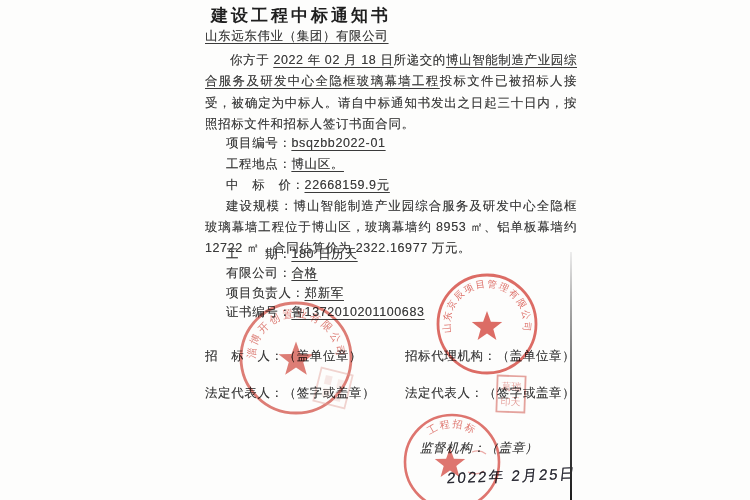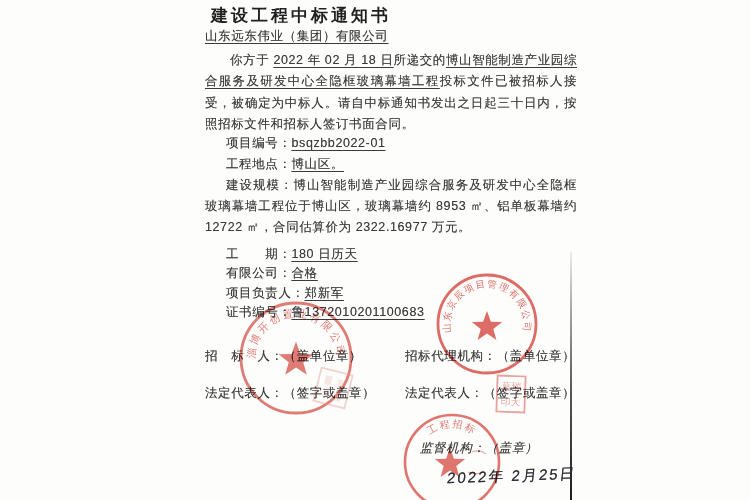--- a/index.html
+++ b/index.html
@@ -45,20 +45,21 @@
 
 <div class="abs" id="doc-title">建设工程中标通知书</div>
 
 <div class="abs txt u" id="addressee">山东远东伟业（集团）有限公司</div>
 
 <div class="abs txt" id="body-para"><span>你方于 </span><span class="u">2022 年 02 月 18 日</span><span>所递交的</span><span class="u">博山智能制造产业园综合服务及研发中心全隐框玻璃幕墙工程</span><span>投标文件已被招标人接受，被确定为中标人。请自中标通知书发出之日起三十日内，按照招标文件和招标人签订书面合同。</span></div>
 
 <div class="abs txt" id="fields-1">
   <div class="row"><span>项目编号：</span><span class="u">bsqzbb2022-01</span></div>
   <div class="row"><span>工程地点：</span><span class="u">博山区。</span></div>
+  <div class="row"><span>中　标　价：</span><span class="u">22668159.9元</span></div>
   <div id="field-scale"><span>建设规模：</span><span>博山智能制造产业园综合服务及研发中心全隐框玻璃幕墙工程位于博山区，玻璃幕墙约 8953 ㎡、铝单板幕墙约 12722 ㎡，合同估算价为 2322.16977 万元。</span></div>
 </div>
 
 <div class="abs txt" id="fields-2">
   <div class="row"><span>工　　期：</span><span class="u">180 日历天</span></div>
   <div class="row"><span>有限公司：</span><span class="u">合格</span></div>
   <div class="row"><span>项目负责人：</span><span class="u">郑新军</span></div>
   <div class="row"><span>证书编号：</span><span class="u">鲁1372010201100683</span></div>
 </div>
 

